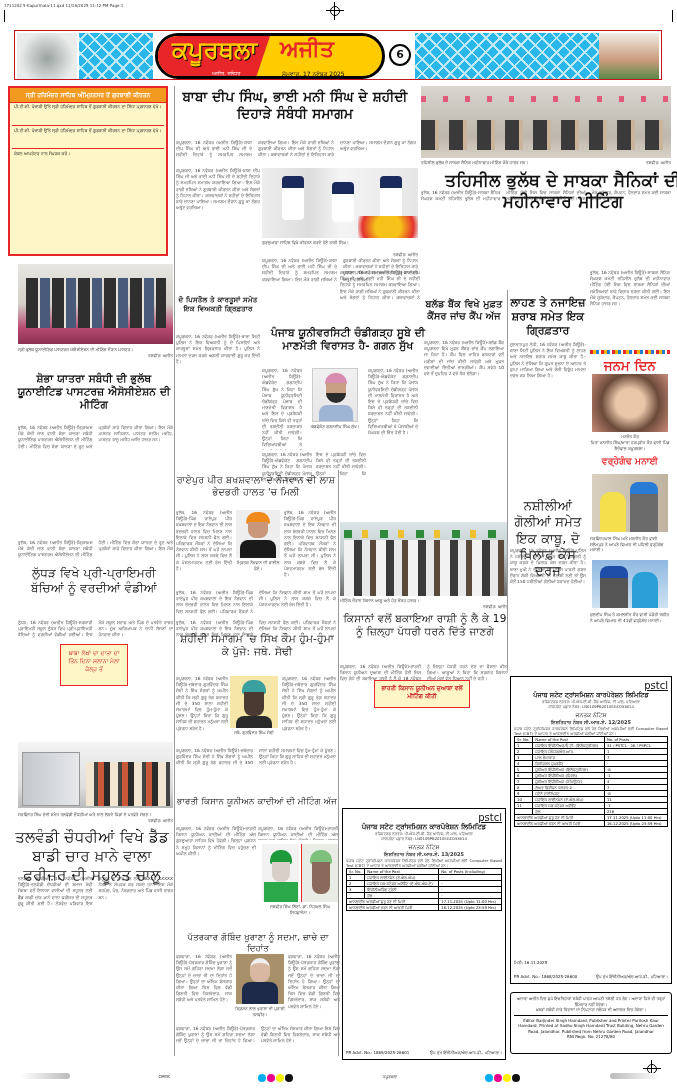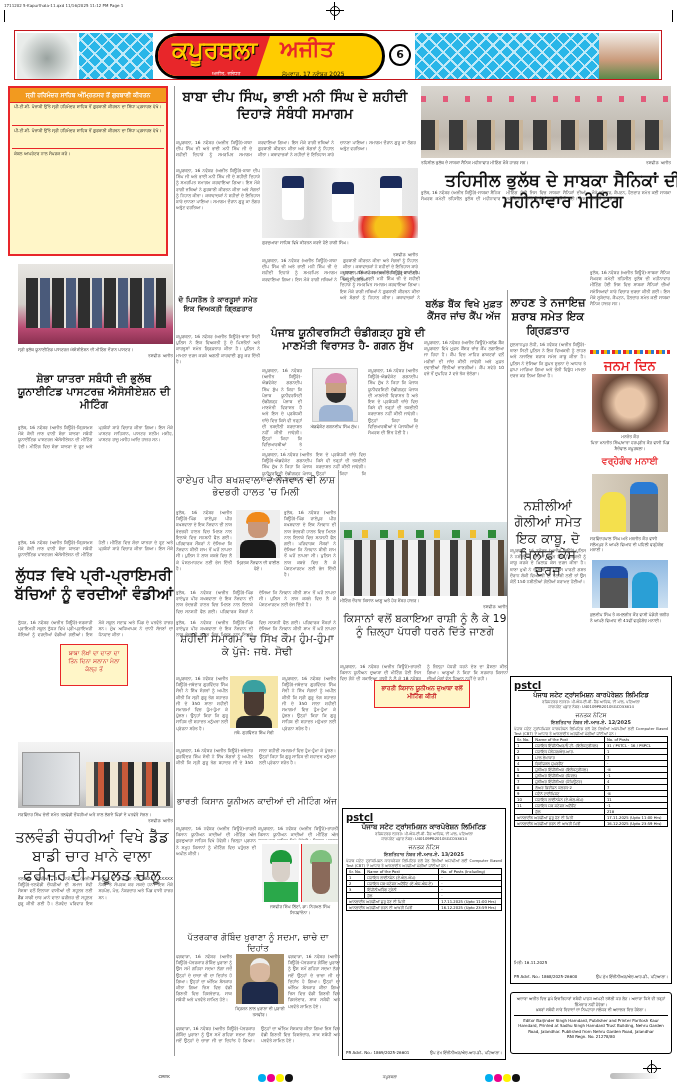--- a/index.html
+++ b/index.html
@@ -31,21 +31,21 @@
 .cap{font-size:4.2px;line-height:5.5px;color:#222}
 .photo{overflow:hidden}
 .rule{background:#999}
 
 .adbox{left:8px;top:86px;width:160px;height:170px;border:2px solid #e8262a;background:#fff6c8}
 .adbox .ttl{background:#f29a1f;color:#fff;font-size:6px;font-weight:bold;text-align:center;padding:3px 2px;border-bottom:1px solid #e8262a}
 .redlabel{display:inline-block;background:#e8262a;color:#fff;font-size:7px;font-weight:bold;padding:1px 8px;margin:3px 0 2px 6px}
 .pinklabel{display:inline-block;background:#e0227c;color:#fff;font-size:7px;font-weight:bold;padding:1px 8px;margin:2px 0 2px 6px}
 
 .notice{border:1px solid #000;background:#fff}
-.notice .logo{font-size:10px;font-weight:bold;text-align:left;text-decoration:underline}
+.notice .logo{font-size:10px;font-weight:normal;text-align:right;text-decoration:underline}
 .notice .org{font-size:7px;font-weight:bold;text-align:center}
 .notice .small{font-size:3.8px;text-align:center;color:#333}
 .notice table{border-collapse:collapse;width:100%;font-size:3.8px}
 .notice td,.notice th{border:1px solid #000;padding:0 2px;height:6px;text-align:left;font-weight:normal}
 .pullquote{background:#fff6c8;border:1px solid #e8262a;color:#c4161c;font-weight:bold;text-align:center}
 .colorbar{height:8px;top:1072px}
 .dot{display:inline-block;width:8px;height:8px;border-radius:50%;margin-right:1px}
 </style>
 </head>
 <body>
@@ -173,21 +173,21 @@
   <div style="position:absolute;left:4px;top:8px;width:160px;height:8px;background:repeating-linear-gradient(90deg,#2e8b3a 0 8px,transparent 8px 18px,#f0c030 18px 24px,transparent 24px 36px)"></div>
   <div style="position:absolute;left:4px;top:18px;width:160px;height:56px;background:repeating-linear-gradient(90deg,#f2f2f2 0 10px,#3a3a3a 10px 18px,#e8e8e8 18px 26px,#5a4a3a 26px 32px)"></div>
 </div>
 <div class="abs cap" style="left:340px;top:598px;width:168px">ਮੀਟਿੰਗ ਦੌਰਾਨ ਕਿਸਾਨ ਆਗੂ ਅਤੇ ਹੋਰ ਮੈਂਬਰ ਹਾਜ਼ਰ।</div>
 <div class="abs cap" style="left:460px;top:604px;width:48px;text-align:right">ਤਸਵੀਰ: ਅਜੀਤ</div>
 <div class="abs hl" style="left:340px;top:612px;width:170px;font-size:10.5px;font-weight:normal">ਕਿਸਾਨਾਂ ਵਲੋਂ ਬਕਾਇਆ ਰਾਸ਼ੀ ਨੂੰ ਲੈ ਕੇ 19 ਨੂੰ ਜ਼ਿਲ੍ਹਾ ਪੱਧਰੀ ਧਰਨੇ ਦਿੱਤੇ ਜਾਣਗੇ</div>
 <div class="abs txt cols2" style="left:340px;top:664px;width:168px;height:72px">ਕਪੂਰਥਲਾ, 16 ਨਵੰਬਰ (ਅਜੀਤ ਬਿਊਰੋ)-ਭਾਰਤੀ ਕਿਸਾਨ ਯੂਨੀਅਨ ਦੁਆਬਾ ਦੀ ਮੀਟਿੰਗ ਹੋਈ ਜਿਸ ਵਿਚ ਗੰਨੇ ਦੀ ਬਕਾਇਆ ਰਾਸ਼ੀ ਨੂੰ ਲੈ ਕੇ 18 ਨਵੰਬਰ ਨੂੰ ਜ਼ਿਲ੍ਹਾ ਪੱਧਰੀ ਧਰਨੇ ਦੇਣ ਦਾ ਫ਼ੈਸਲਾ ਕੀਤਾ ਗਿਆ। ਆਗੂਆਂ ਨੇ ਕਿਹਾ ਕਿ ਸਰਕਾਰ ਕਿਸਾਨਾਂ ਦੀਆਂ ਮੰਗਾਂ ਵੱਲ ਧਿਆਨ ਨਹੀਂ ਦੇ ਰਹੀ।</div>
 <div class="abs pullquote" style="left:374px;top:680px;width:96px;height:28px;font-size:6px;padding:3px">ਭਾਰਤੀ ਕਿਸਾਨ ਯੂਨੀਅਨ ਦੁਆਬਾ ਵਲੋਂ ਮੀਟਿੰਗ ਕੀਤੀ</div>
 
 <div class="abs txt cols2" style="left:18px;top:540px;width:155px;height:20px">ਭੁਲੱਥ, 16 ਨਵੰਬਰ (ਅਜੀਤ ਬਿਊਰੋ)-ਕ੍ਰਿਸਮਸ ਮੌਕੇ ਕੱਢੀ ਜਾਣ ਵਾਲੀ ਸ਼ੋਭਾ ਯਾਤਰਾ ਸਬੰਧੀ ਯੂਨਾਈਟਿਡ ਪਾਸਟਰਜ਼ ਐਸੋਸੀਏਸ਼ਨ ਦੀ ਮੀਟਿੰਗ ਹੋਈ। ਮੀਟਿੰਗ ਵਿਚ ਸ਼ੋਭਾ ਯਾਤਰਾ ਦੇ ਰੂਟ ਅਤੇ ਪ੍ਰਬੰਧਾਂ ਬਾਰੇ ਵਿਚਾਰ ਕੀਤਾ ਗਿਆ। ਇਸ ਮੌਕੇ ਪਾਸਟਰ ਸਾਹਿਬਾਨ, ਪਾਸਟਰ ਸਲੀਮ ਮਸੀਹ, ਪਾਸਟਰ ਰਾਜੂ ਮਸੀਹ ਆਦਿ ਹਾਜ਼ਰ ਸਨ।</div>
-<div class="abs hl" style="left:14px;top:566px;width:160px;font-size:15px;font-weight:bold">ਲੁੱਧੜ ਵਿਖੇ ਪ੍ਰੀ-ਪ੍ਰਾਇਮਰੀ ਬੱਚਿਆਂ ਨੂੰ ਵਰਦੀਆਂ ਵੰਡੀਆਂ</div>
+<div class="abs hl" style="left:14px;top:566px;width:160px;font-size:12px;font-weight:normal">ਲੁੱਧੜ ਵਿਖੇ ਪ੍ਰੀ-ਪ੍ਰਾਇਮਰੀ ਬੱਚਿਆਂ ਨੂੰ ਵਰਦੀਆਂ ਵੰਡੀਆਂ</div>
 <div class="abs txt cols2" style="left:18px;top:620px;width:155px;height:120px">ਲੁੱਧੜ, 16 ਨਵੰਬਰ (ਅਜੀਤ ਬਿਊਰੋ)-ਸਰਕਾਰੀ ਪ੍ਰਾਇਮਰੀ ਸਕੂਲ ਲੁੱਧੜ ਵਿਖੇ ਪ੍ਰੀ-ਪ੍ਰਾਇਮਰੀ ਬੱਚਿਆਂ ਨੂੰ ਵਰਦੀਆਂ ਵੰਡੀਆਂ ਗਈਆਂ। ਇਸ ਮੌਕੇ ਸਕੂਲ ਸਟਾਫ਼ ਅਤੇ ਪਿੰਡ ਦੇ ਪਤਵੰਤੇ ਹਾਜ਼ਰ ਸਨ। ਮੁੱਖ ਅਧਿਆਪਕ ਨੇ ਦਾਨੀ ਸੱਜਣਾਂ ਦਾ ਧੰਨਵਾਦ ਕੀਤਾ।</div>
 <div class="abs pullquote" style="left:60px;top:644px;width:68px;height:42px;font-size:6px;padding:4px;font-weight:normal">ਬਾਬਾ ਲੱਖਾਂ ਦਾ ਦਾਤਾ ਦਾ ਤਿੰਨ ਦਿਨਾ ਸਲਾਨਾ ਮੇਲਾ ਕੱਲ੍ਹ ਤੋਂ</div>
 <div class="abs photo" style="left:18px;top:742px;width:155px;height:66px;background:linear-gradient(#f4f4f4,#dcdcdc 70%,#b9b9b9)">
   <div style="position:absolute;left:4px;top:10px;width:58px;height:54px;background:linear-gradient(90deg,#c4c8cc,#e6e8ea);border:1px solid #999"></div>
   <div style="position:absolute;left:68px;top:20px;width:84px;height:44px;background:repeating-linear-gradient(90deg,#f0e6d2 0 8px,#444 8px 12px,#c85a3a 12px 18px,#2a2a2a 18px 24px)"></div>
 </div>
 <div class="abs cap" style="left:18px;top:812px;width:155px">ਸਰਵਿੰਦਰ ਸਿੰਘ ਚੰਦੀ ਸਮੇਤ ਤਲਵੰਡੀ ਚੌਧਰੀਆਂ ਅਤੇ ਨਾਲ ਲੱਗਦੇ ਪਿੰਡਾਂ ਦੇ ਪਤਵੰਤੇ ਸੱਜਣ।</div>
 <div class="abs cap" style="left:140px;top:818px;width:33px;text-align:right">ਤਸਵੀਰ: ਅਜੀਤ</div>
 
 <div class="abs hl" style="left:12px;top:828px;width:160px;font-size:15px;font-weight:normal">ਤਲਵੰਡੀ ਚੌਧਰੀਆਂ ਵਿਖੇ ਡੈੱਡ ਬਾਡੀ ਚਾਰ ਖ਼ਾਨੇ ਵਾਲਾ ਫਰੀਜ਼ਰ ਦੀ ਸਹੂਲਤ ਚਾਲੂ</div>

